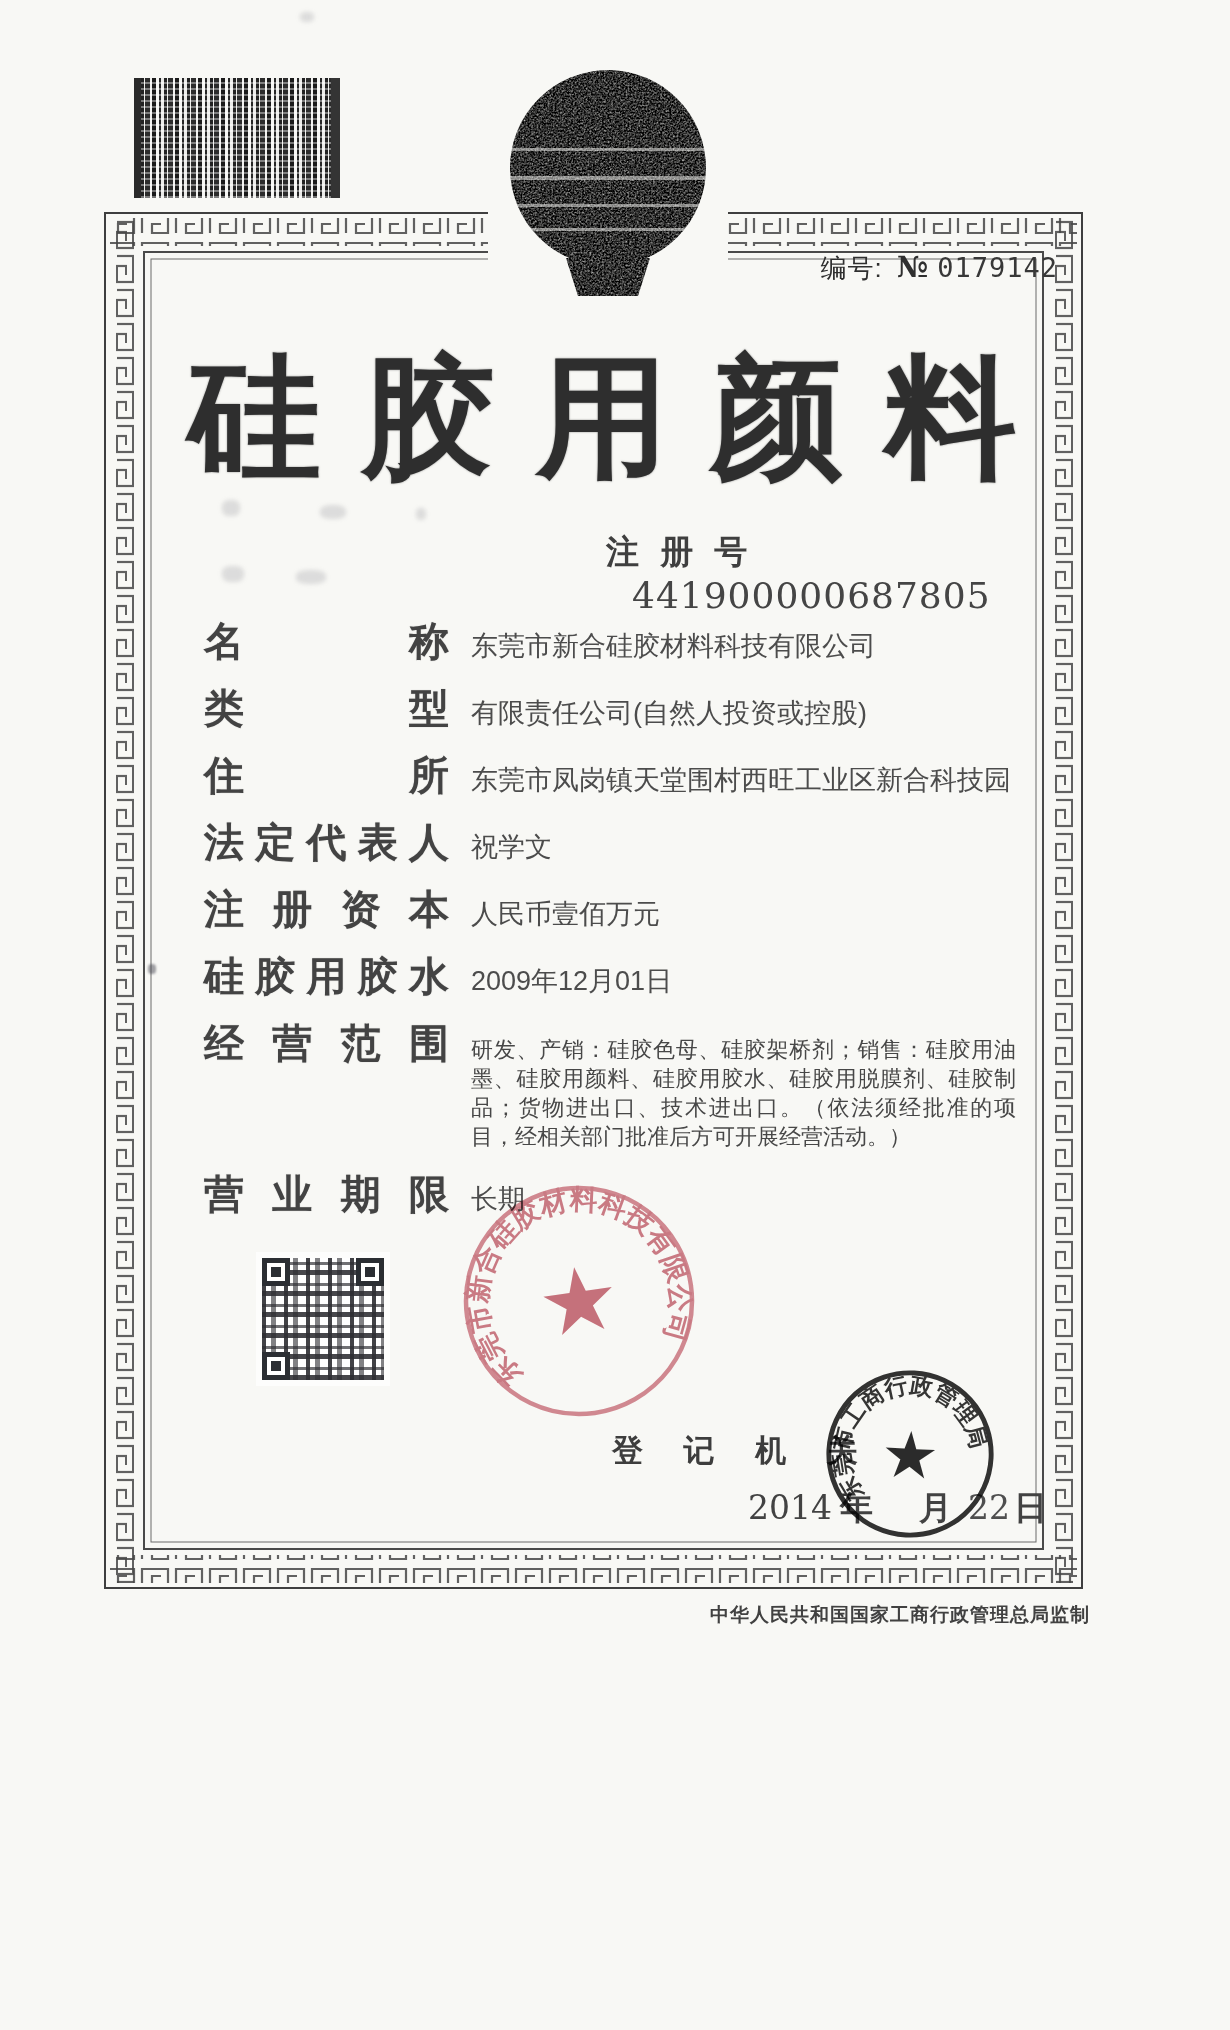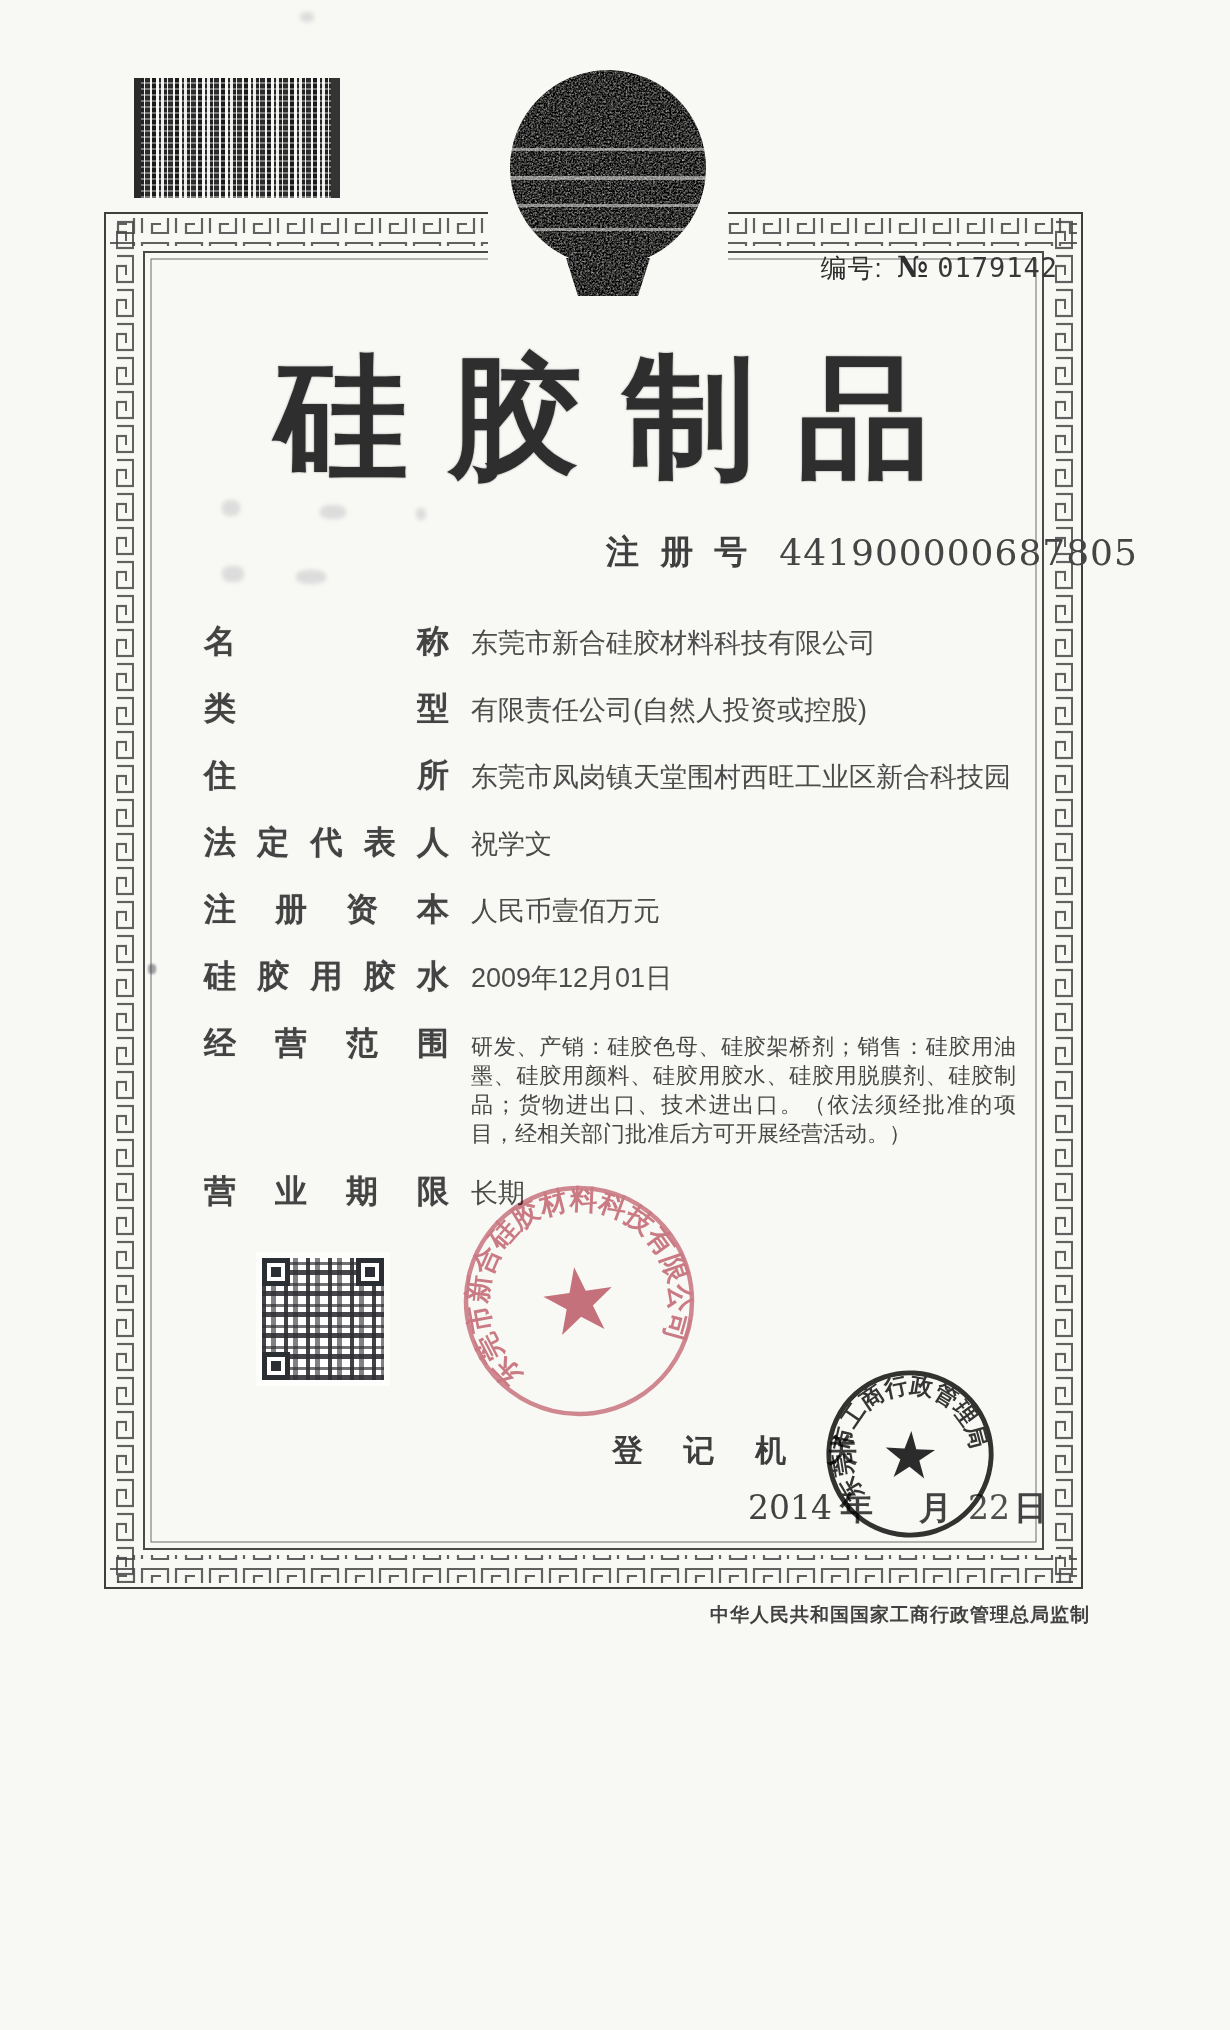--- a/index.html
+++ b/index.html
@@ -34,32 +34,32 @@
   .serial .digits{font-family:"DejaVu Sans Mono", monospace; font-size:27px; color:#383838;}
   
   .cert-title{
     position:absolute; left:104px; top:330px; width:979px; text-align:center;
     font-size:132px; font-weight:800; letter-spacing:42px; padding-left:30px;
     color:#2e2e2e; text-shadow:0 0 2px rgba(40,40,40,.55); z-index:2;
     font-family:"Liberation Sans", sans-serif; white-space:nowrap;
   }
   
   .reg-line{
-    position:absolute; left:606px; top:530px; display:flex; align-items:center; z-index:2;
+    position:absolute; left:606px; top:530px; display:flex; align-items:flex-start; z-index:2;flex-direction:column;
   }
   .reg-line .reg-label{font-size:33px; color:#3f3f3f; letter-spacing:6px; font-weight:600;}
   .reg-line .reg-number{
     font-family:"DejaVu Serif", serif; font-size:36px; color:#454545;
     margin-left:26px; letter-spacing:1px;
   }
   
   .fields{position:absolute; left:204px; top:618px; width:840px; z-index:2;}
   .frow{display:flex; align-items:baseline; margin-bottom:20px;}
   .flabel{
-    flex:0 0 245px; font-size:32px; line-height:47px; font-weight:600; color:#434343;
+    flex:0 0 245px; font-size:40px; line-height:47px; font-weight:600; color:#434343;
     text-align:justify; text-align-last:justify; text-shadow:0 0 1px rgba(60,60,60,.4);
   }
   .fvalue{margin-left:22px; font-size:27px; color:#4c4c4c; line-height:34px;}
   .fvalue.scope{width:545px; font-size:22px; line-height:29px; color:#474747; text-align:justify;}
   
   .qr{
     position:absolute; left:256px; top:1252px; width:134px; height:134px;
     background:#fdfdfc; padding:6px; box-sizing:border-box; z-index:2;
   }
   .qr-noise{
@@ -153,21 +153,21 @@
         <rect width="1365" height="28" fill="url(#mk)"></rect>
       </g>
     <rect x="40" y="40" width="899" height="1297" fill="none" stroke="#4a4a4a" stroke-width="2"></rect>
     <rect x="47" y="47" width="885" height="1283" fill="none" stroke="#6a6a6a" stroke-width="1"></rect>
   </svg>
 
   <div class="serial">
     <span>编号:</span><span class="no-mark">№</span><span class="digits">0179142</span>
   </div>
 
-  <div class="cert-title">硅胶制品</div>
+  <div class="cert-title">硅胶用颜料</div>
 
   <div class="reg-line">
     <span class="reg-label">注 册 号</span>
     <span class="reg-number">441900000687805</span>
   </div>
 
   <div class="fields">
     <div class="frow">
       <div class="flabel">名称</div>
       <div class="fvalue">东莞市新合硅胶材料科技有限公司</div>

